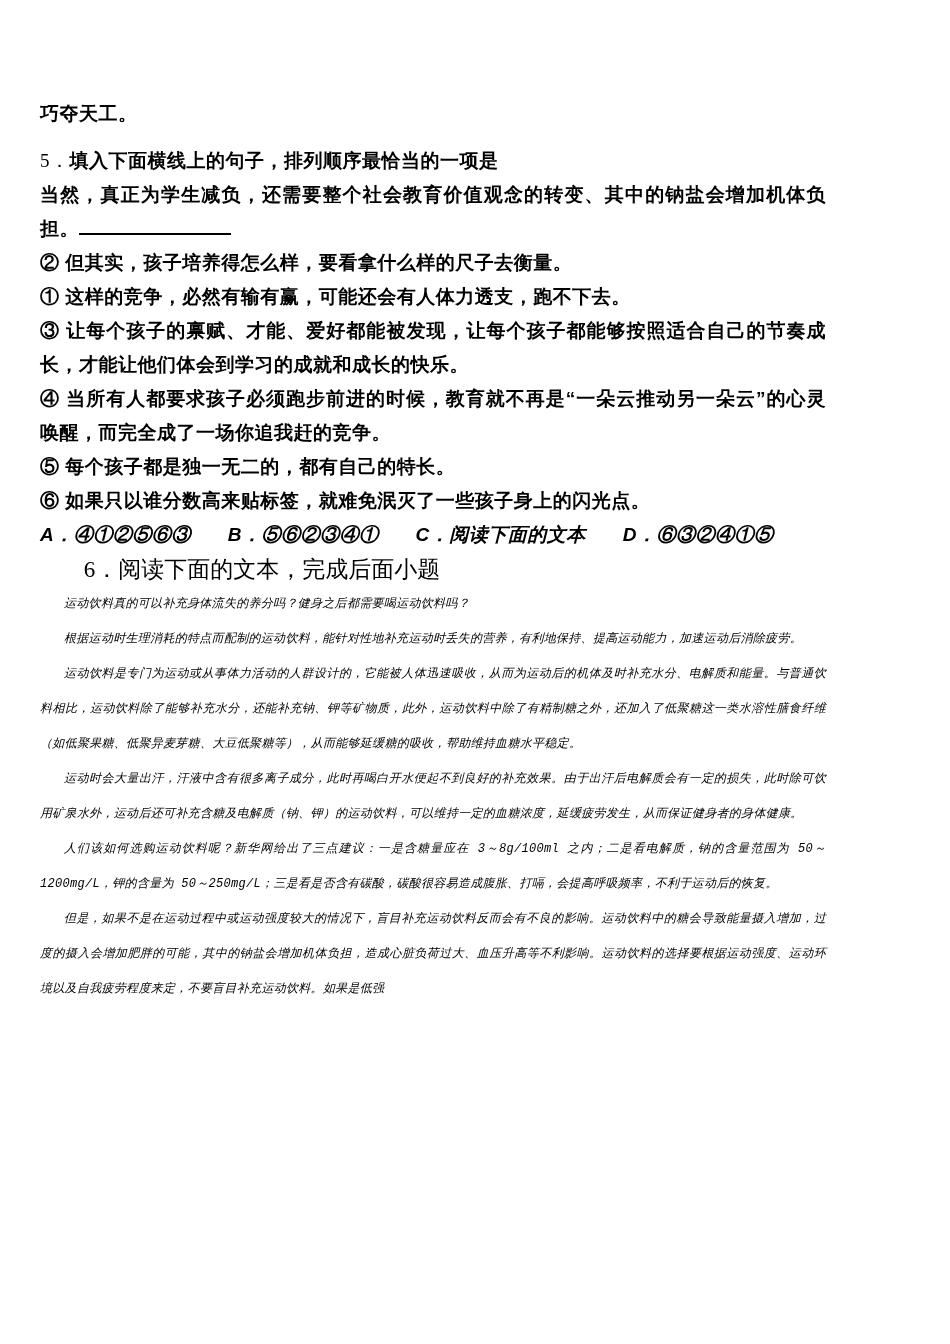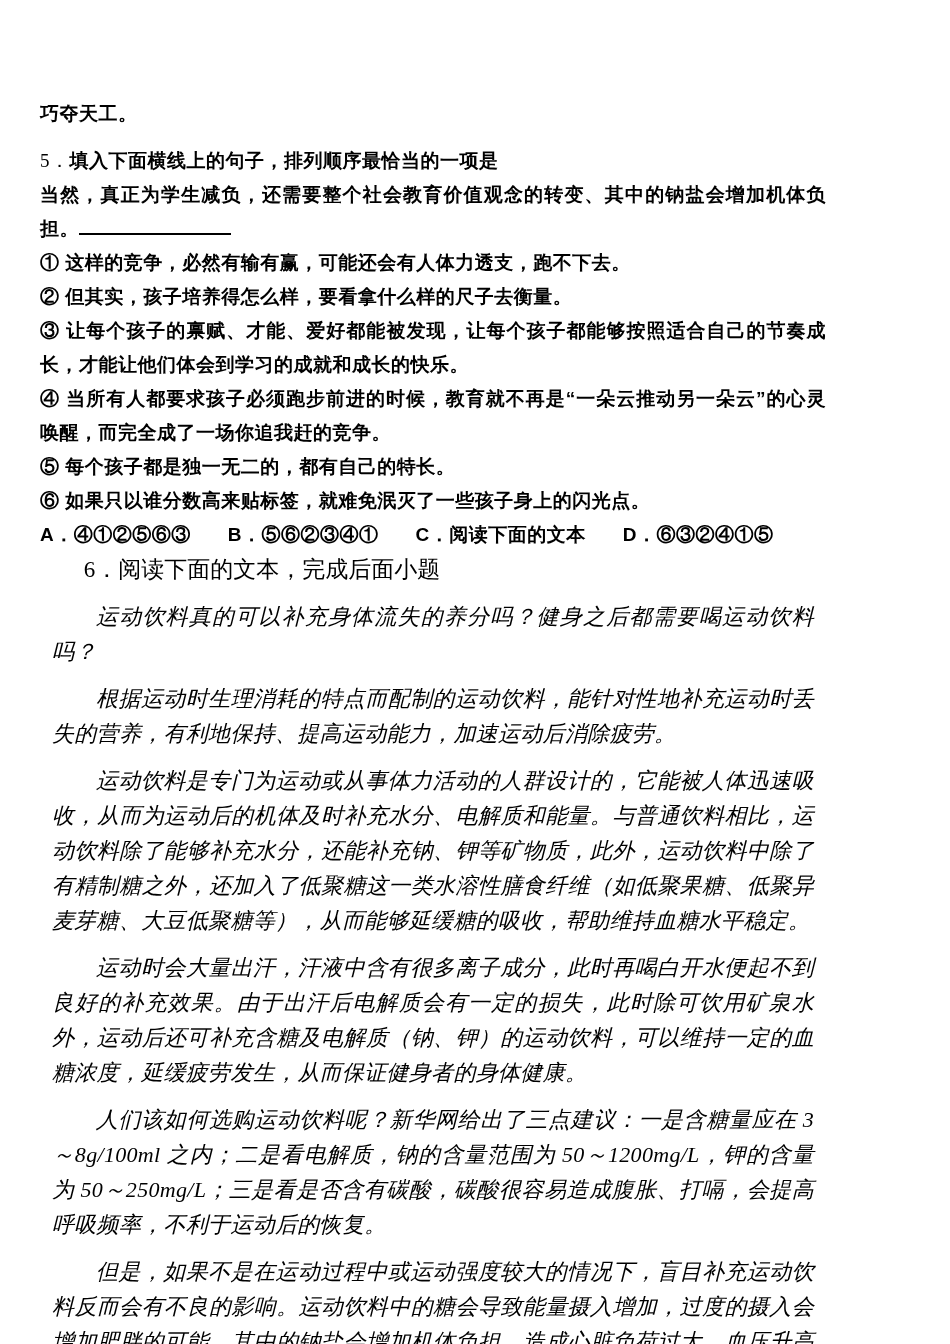--- a/index.html
+++ b/index.html
@@ -35,37 +35,37 @@
     font-family: "Liberation Serif", serif;
     font-weight: normal;
   }
   .blank-line {
     display: inline-block;
     width: 152px;
     height: 5px;
     border-bottom: 2px solid #000;
     vertical-align: baseline;
   }
-  .options .option { margin-right: 37px; }
+  .options .option { margin-right: 37px; font-style: italic; }
   .options .option:last-child { margin-right: 0; }
   
   .q6-title {
     margin: 0;
     font-family: "Liberation Serif", serif;
     font-weight: normal;
     font-size: 23px;
     line-height: 35px;
     text-indent: 1.9em;
   }
   .body-para {
-    margin: 12px;
-    font-family: Liberation Serif, serif;
+    margin: 0;
+    font-family: Liberation Mono, monospace;
     font-style: italic;           
     font-weight: normal;
-    font-size: 22px;
+    font-size: 12px;
     line-height: 35px;
     text-align: justify;
     text-indent: 2em;
     letter-spacing: 0.3px;
   }
   .u {
     text-decoration: underline;
     text-decoration-thickness: 1.5px;
     text-underline-offset: 5px;
   }
@@ -80,22 +80,22 @@
 
     <p class="bold-line q5-title">
       <span class="num-serif">5．</span><span>填入下面横线上的句子，排列顺序最恰当的一项是</span>
     </p>
 
     <p class="bold-line">
       <span>当然，真正为学生减负，还需要整个社会教育价值观念的转变、其中的钠盐会增加机体负担。</span><span class="blank-line"></span>
     </p>
 
     <div id="q5-items">
+        <p class="bold-line">② 但其实，孩子培养得怎么样，要看拿什么样的尺子去衡量。</p>
         <p class="bold-line">① 这样的竞争，必然有输有赢，可能还会有人体力透支，跑不下去。</p>
-        <p class="bold-line">② 但其实，孩子培养得怎么样，要看拿什么样的尺子去衡量。</p>
         <p class="bold-line">③ 让每个孩子的禀赋、才能、爱好都能被发现，让每个孩子都能够按照适合自己的节奏成长，才能让他们体会到学习的成就和成长的快乐。</p>
         <p class="bold-line">④ 当所有人都要求孩子必须跑步前进的时候，教育就不再是“一朵云推动另一朵云”的心灵唤醒，而完全成了一场你追我赶的竞争。</p>
         <p class="bold-line">⑤ 每个孩子都是独一无二的，都有自己的特长。</p>
         <p class="bold-line">⑥ 如果只以谁分数高来贴标签，就难免泯灭了一些孩子身上的闪光点。</p>
       </div>
 
     <p class="bold-line options" id="q5-options"><span class="option">A．④①②⑤⑥③</span><span class="option">B．⑤⑥②③④①</span><span class="option">C．阅读下面的文本</span><span class="option">D．⑥③②④①⑤</span></p>
   </div>
 
   <div>

